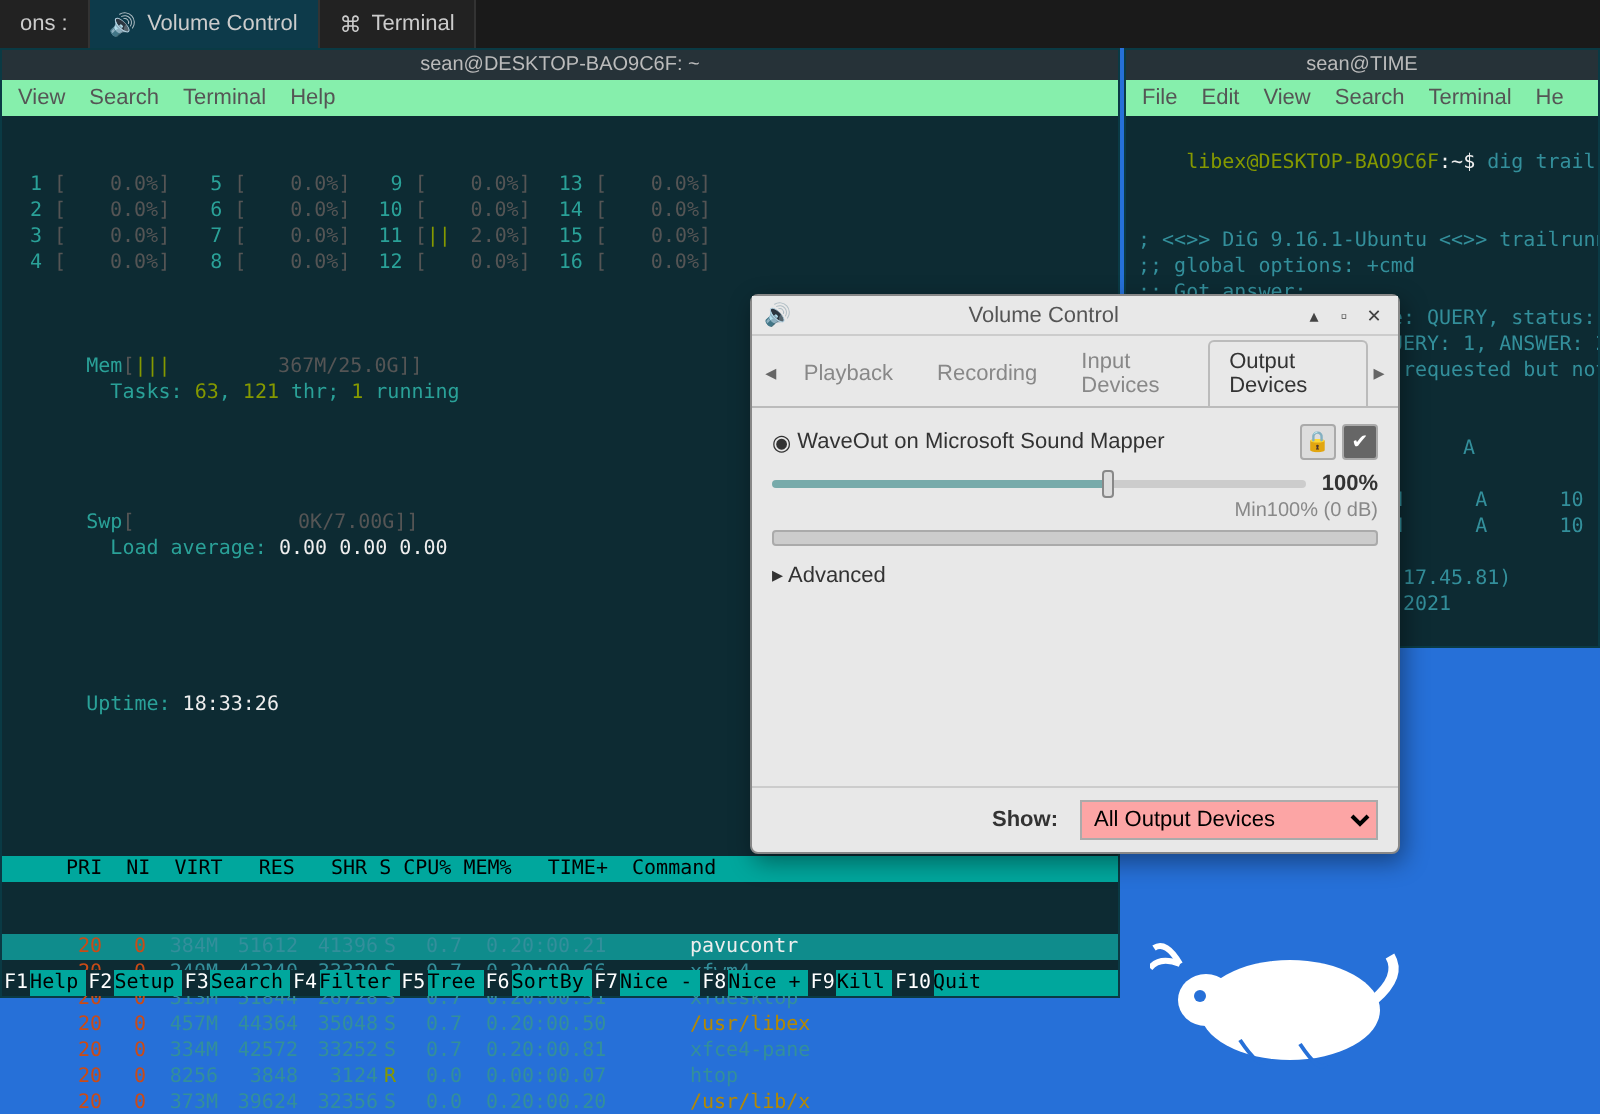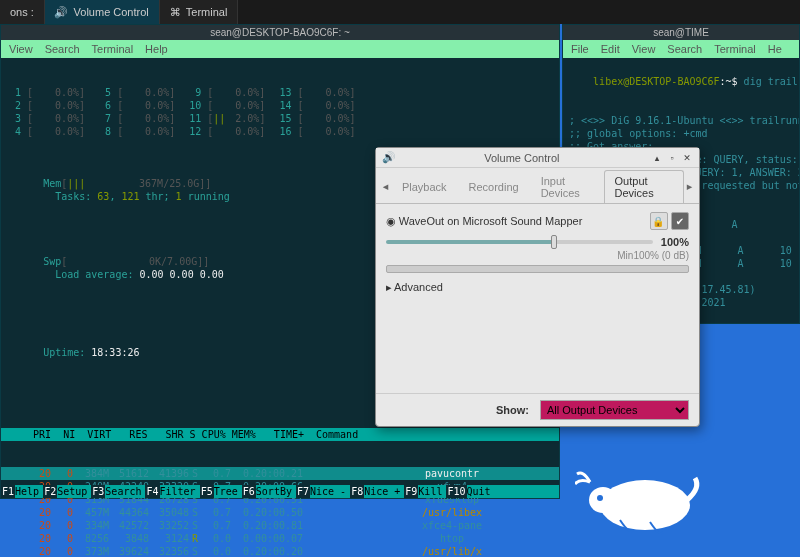--- a/index.html
+++ b/index.html
@@ -29,21 +29,21 @@
 .hrow.sel { background: #0f8c8c; color: #000; }
 .c-pri { color: #cb4b16; width: 30px; text-align: right;}
 .c-ni { width: 22px; text-align: right;}
 .c-virt { width: 36px; text-align: right;}
 .c-res { width: 40px; text-align: right;}
 .c-shr { width: 40px; text-align: right;}
 .c-s { width: 12px; text-align: center;}
 .c-cpu { width: 30px; text-align: right;}
 .c-mem { width: 30px; text-align: right;}
 .c-time { width: 56px; text-align: right; padding-right: 20px;}
-.c-cmd { flex: 1; overflow: hidden; text-align: center; padding-left: 28px;}
+.c-cmd { flex: 1; overflow: hidden; text-align: left; padding-left: 28px;}
 
 .htop-footer { position: absolute; bottom: 0; left: 0; right: 0; background: #00a79d; color: #000; display: flex; }
 .htop-footer .fk { color: #fff; background: #0d2b33; padding: 0 1px; }
 .htop-footer .fl { padding-right: 4px; }
 
 
 .vc-window { position: absolute; left: 375px; top: 147px; width: 325px; background: #e8e8e8; border: 1px solid #888; border-radius: 4px; box-shadow: 2px 4px 12px rgba(0,0,0,0.4); font-family: sans-serif; font-size: 11px; color: #333; }
 .vc-title { display: flex; align-items: center; padding: 3px 6px; background: #e8e8e8; border-bottom: 1px solid #ccc; }
 .vc-title .t { flex: 1; text-align: center; color: #555; }
 .vc-title .wbtn { width: 12px; height: 12px; margin-left: 3px; display: flex; align-items: center; justify-content: center; font-size: 9px; color: #444; }
@@ -57,21 +57,21 @@
 .vc-ibtn { width: 18px; height: 18px; border: 1px solid #aaa; border-radius: 2px; margin-left: 3px; display: flex; align-items: center; justify-content: center; background: #ddd; font-size: 10px; }
 .vc-ibtn.dark { background: #666; color: #fff; }
 .vc-slider-row { display: flex; align-items: center; gap: 8px; margin: 4px 0 2px; }
 .vc-slider { flex: 1; height: 4px; background: linear-gradient(to right, #7aa 0%, #7aa 62%, #ccc 62%); border-radius: 2px; position: relative; }
 .vc-slider .thumb { position: absolute; left: 62%; top: -5px; width: 6px; height: 14px; background: #ddd; border: 1px solid #888; border-radius: 2px; }
 .vc-range { display: flex; justify-content: flex-end; color: #888; font-size: 10px; margin-bottom: 4px; }
 .vc-bar { height: 8px; background: #ccc; border: 1px solid #aaa; border-radius: 2px; margin-bottom: 8px; }
 .vc-adv::before { content: "▸ "; }
 .vc-adv { color: #333; }
 .vc-footer { padding: 6px 10px; border-top: 1px solid #ccc; display: flex; align-items: center; gap: 11px; }
-.vc-footer select { flex: 1; font-size: 11px; padding: 2px; background: #be185d; border: 1px solid #aaa; }
+.vc-footer select { flex: 1; font-size: 11px; padding: 2px; background: #fca5a5; border: 1px solid #aaa; }
 .xfce-mouse { position: absolute; left: 575px; top: 460px; width: 130px; height: 80px; }
 </style>
 </head>
 <body>
 
 <div class="taskbar">
   <div class="taskbar-item inactive">ons :</div>
   <div class="taskbar-item">
     <span class="icon-speaker">🔊</span>
     <span>Volume Control</span>

